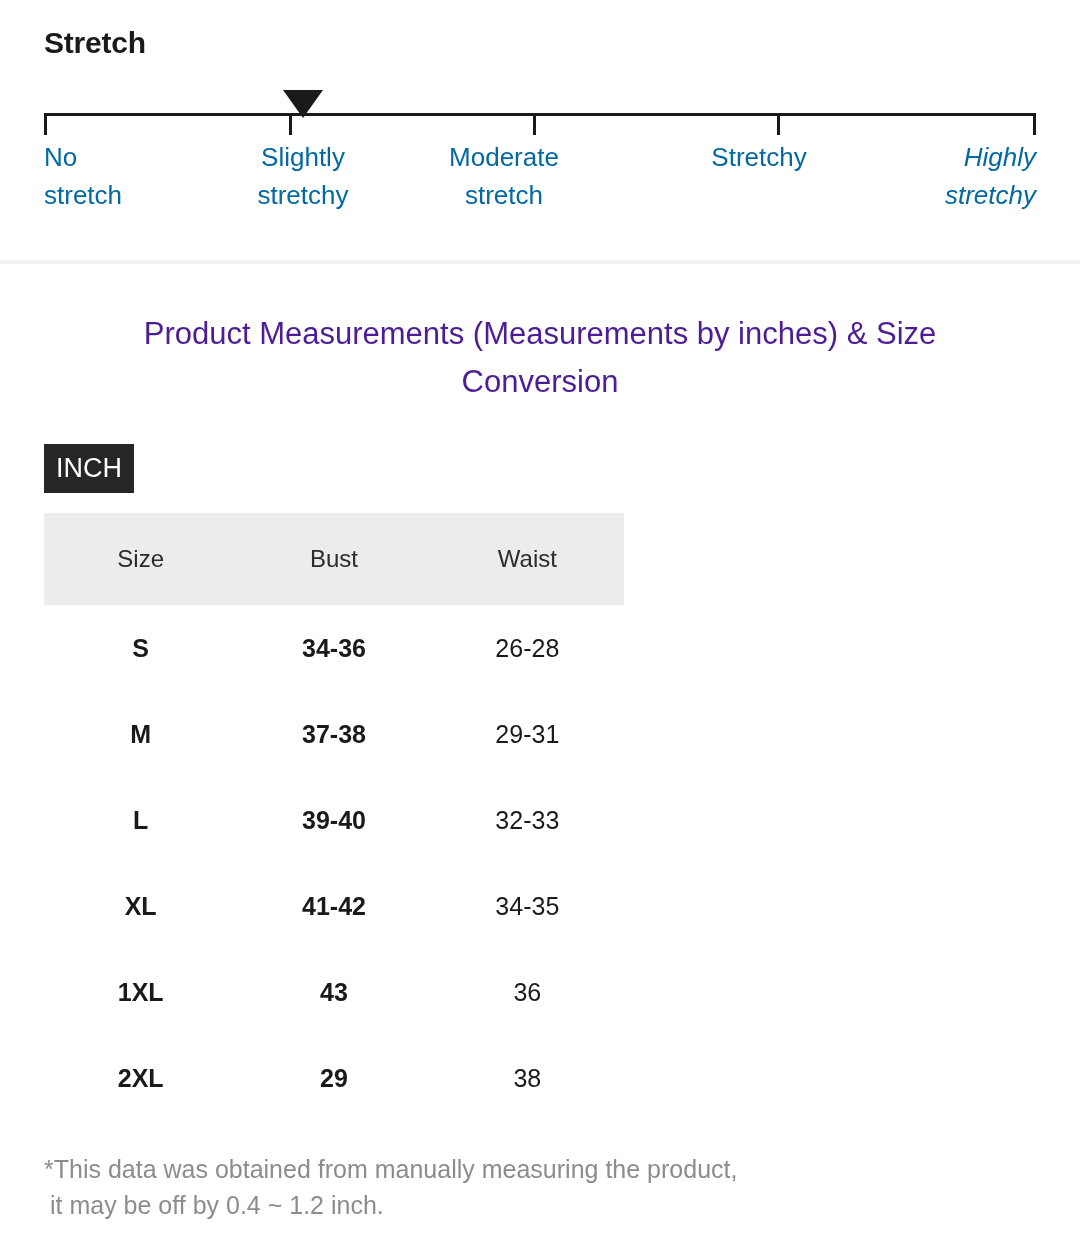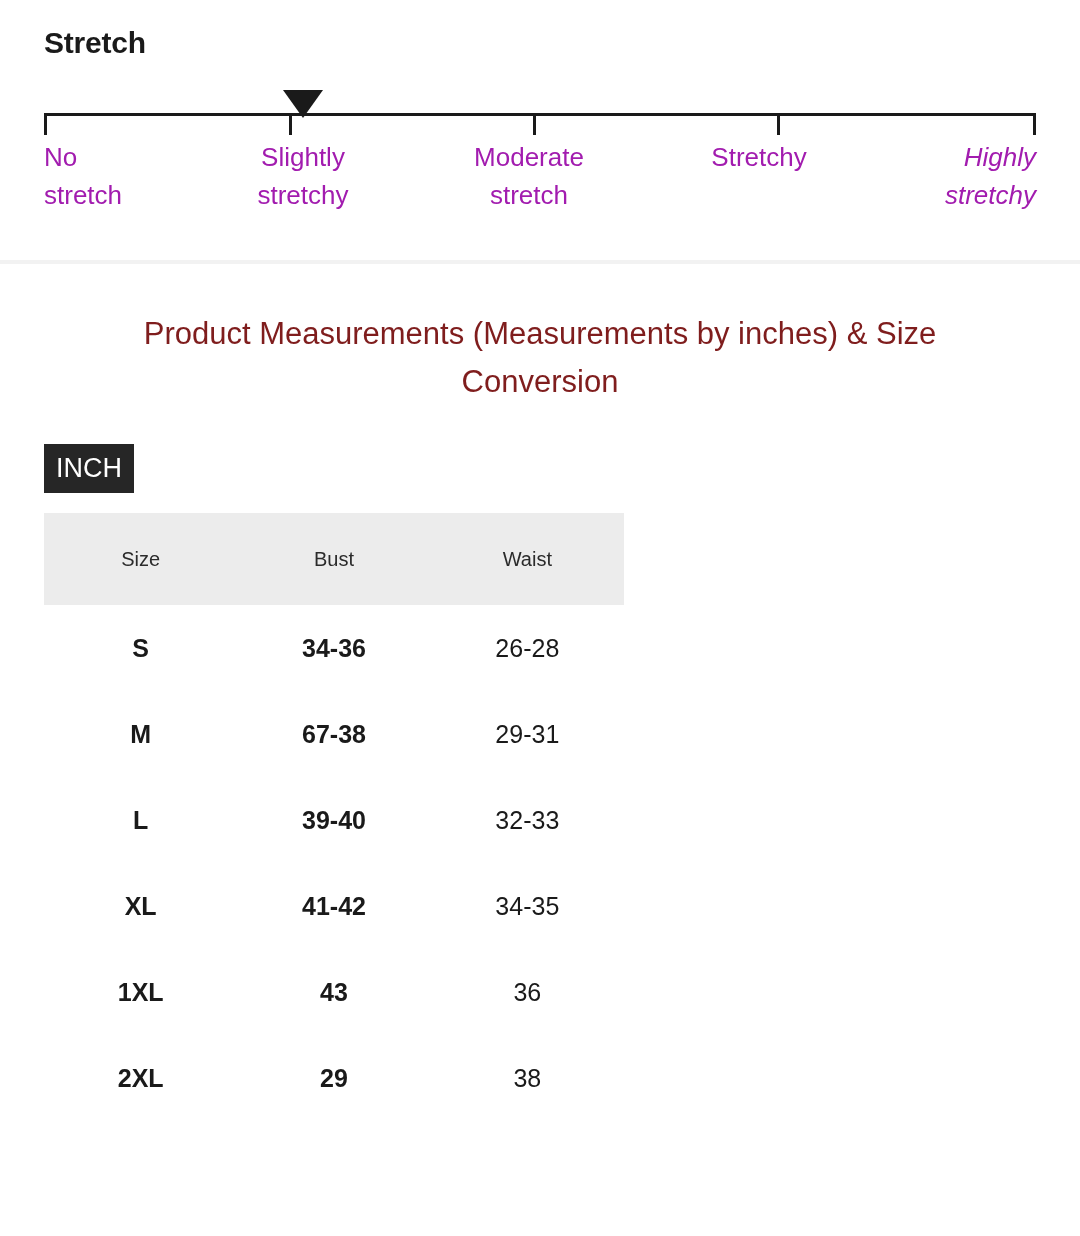--- a/index.html
+++ b/index.html
@@ -65,21 +65,21 @@
     height: 84px;
     margin-top: 2px;
   }
   .scale-label {
     position: absolute;
     top: 0;
     width: 200px;
     text-align: center;
     font-size: 26px;
     line-height: 38px;
-    color: #a21caf;
+    color: #0369a1;
     transform: translateX(-100px);
   }
   .scale-label.first { text-align: left; transform: none; left: 0; width: 150px; }
   .scale-label.last  { text-align: right; transform: none; right: 0; width: 180px; }
 
   .divider {
     margin-top: 28px;
     height: 4px;
     background: #f2f2f2;
     width: 100%;
@@ -88,21 +88,21 @@
   
   .measure-section {
     padding: 0 44px;
     box-sizing: border-box;
   }
   .measure-heading {
     margin-top: 46px;
     font-size: 31px;
     line-height: 48px;
     text-align: center;
-    color: #7f1d1d;
+    color: #4c1d95;
     padding: 0 60px;
   }
 
   .unit-badge {
     display: inline-block;
     margin-top: 38px;
     background: #262626;
     color: #ffffff;
     font-size: 27px;
     line-height: 1;
@@ -110,21 +110,21 @@
   }
 
   table.size-table {
     margin-top: 20px;
     border-collapse: collapse;
     width: 580px;
     table-layout: fixed;
   }
   table.size-table th {
     background: #ececec;
-    font-size: 20px;
+    font-size: 24px;
     font-weight: normal;
     color: #2b2b2b;
     height: 90px;
     text-align: center;
   }
   table.size-table td {
     height: 84px;
     text-align: center;
     font-size: 25px;
     color: #1a1a1a;
@@ -159,21 +159,21 @@
 
   <div class="scale-labels">
     <div class="scale-label first" style="left:0px;">
       <div>No</div>
       <div>stretch</div>
     </div>
     <div class="scale-label" style="left:259px;">
       <div>Slightly</div>
       <div>stretchy</div>
     </div>
-    <div class="scale-label" style="left:485px;">
+    <div class="scale-label" style="left:460px;">
       <div>Moderate</div>
       <div>stretch</div>
     </div>
     <div class="scale-label" style="left:715px;">
       <div>Stretchy</div>
       <div></div>
     </div>
     <div class="scale-label last" style="right:0px;font-style:italic;">
       <div>Highly</div>
       <div>stretchy</div>
@@ -200,21 +200,21 @@
       </tr>
     </thead>
     <tbody>
       <tr>
         <td class="col-size">S</td>
         <td class="col-bust">34-36</td>
         <td class="col-waist">26-28</td>
       </tr>
       <tr>
         <td class="col-size">M</td>
-        <td class="col-bust">67-38</td>
+        <td class="col-bust">37-38</td>
         <td class="col-waist">29-31</td>
       </tr>
       <tr>
         <td class="col-size">L</td>
         <td class="col-bust">39-40</td>
         <td class="col-waist">32-33</td>
       </tr>
       <tr>
         <td class="col-size">XL</td>
         <td class="col-bust">41-42</td>
@@ -226,13 +226,17 @@
         <td class="col-waist">36</td>
       </tr>
       <tr>
         <td class="col-size">2XL</td>
         <td class="col-bust">29</td>
         <td class="col-waist">38</td>
       </tr>
     </tbody>
   </table>
 
+  <div class="footnote">
+    <span>*This data was obtained from manually measuring the product,</span>
+    <span class="line2">it may be off by 0.4 ~ 1.2 inch.</span>
+  </div>
 </div>
 
 </body></html>

